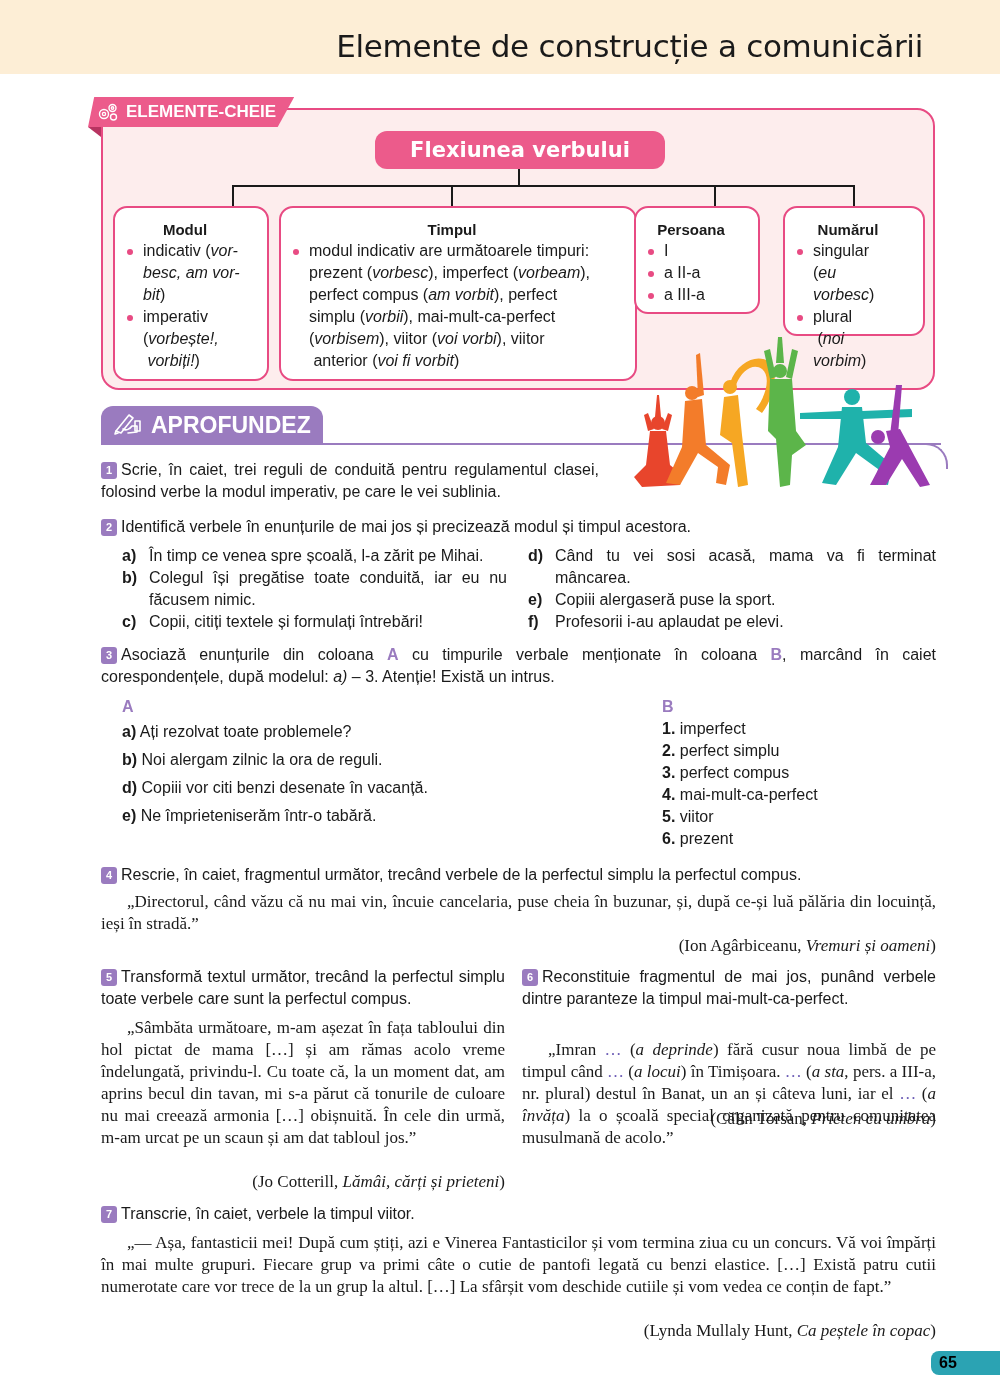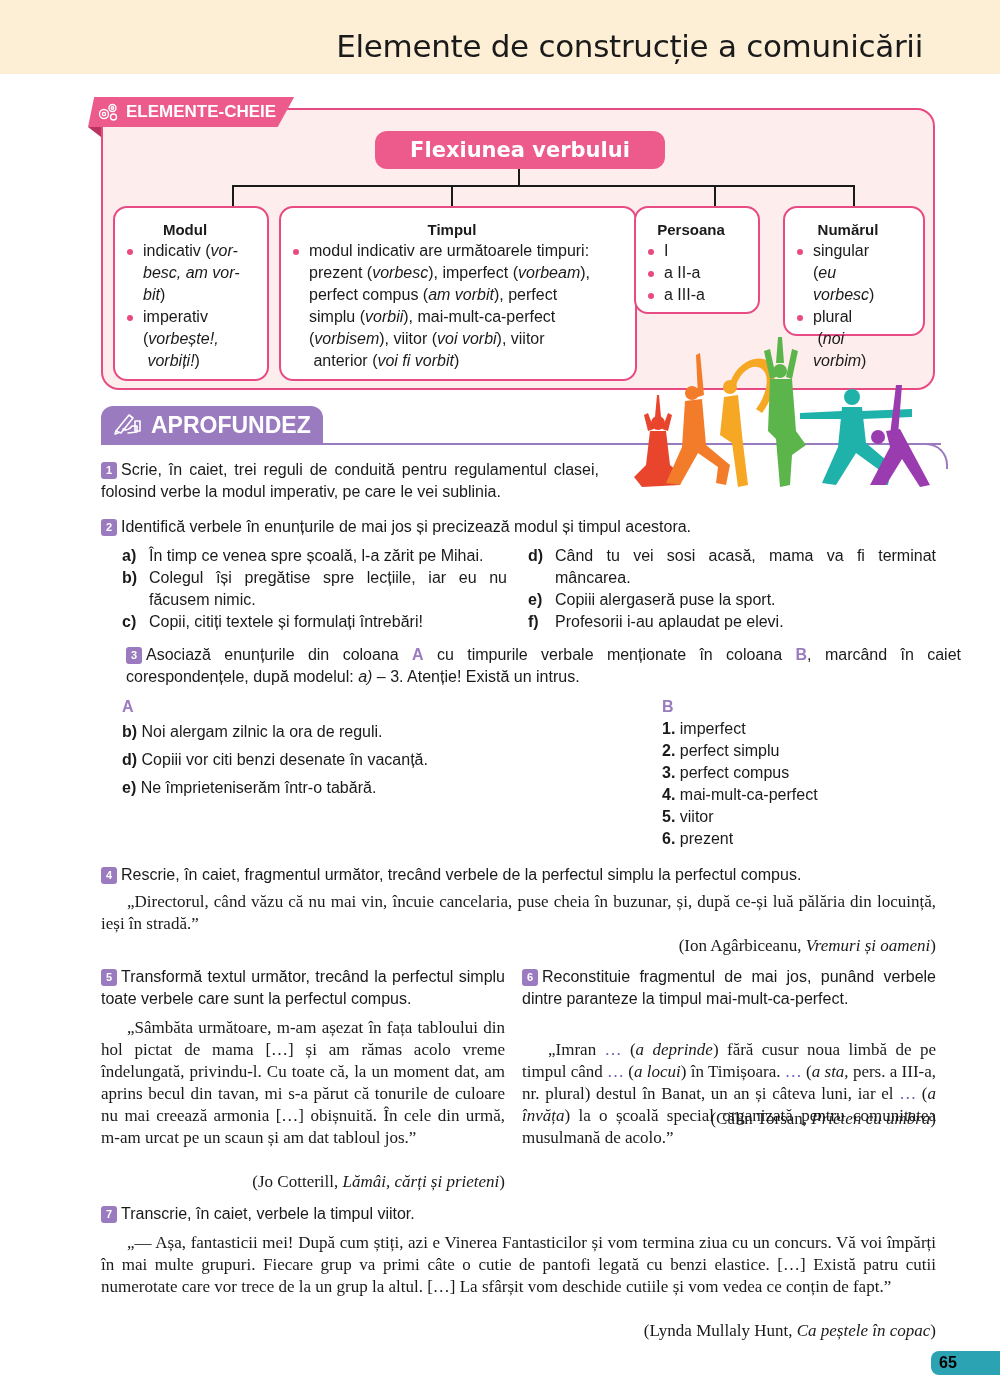--- a/index.html
+++ b/index.html
@@ -184,45 +184,46 @@
 
 <div class="ex" style="left:101px;top:516px;width:840px;">
   <span class="num">2</span><span>Identifică verbele în enunțurile de mai jos și precizează modul și timpul acestora.</span>
 </div>
 <div class="sub-item" style="left:122px;top:545px;width:390px;">
   <span class="lbl">a)</span>
     <span class="txt">În timp ce venea spre școală, l-a zărit pe Mihai.</span>
 </div>
 <div class="sub-item justify" style="left:122px;top:567px;width:385px;">
   <span class="lbl">b)</span>
-    <span class="txt">Colegul își pregătise spre lecțiile, iar eu nu făcusem nimic.</span>
+    <span class="txt">Colegul își pregătise toate conduită, iar eu nu făcusem nimic.</span>
 </div>
 <div class="sub-item" style="left:122px;top:611px;width:390px;">
   <span class="lbl">c)</span>
     <span class="txt">Copii, citiți textele și formulați întrebări!</span>
 </div>
 <div class="sub-item justify" style="left:528px;top:545px;width:408px;">
   <span class="lbl">d)</span>
     <span class="txt">Când tu vei sosi acasă, mama va fi terminat mâncarea.</span>
 </div>
 <div class="sub-item" style="left:528px;top:589px;width:408px;">
   <span class="lbl">e)</span>
     <span class="txt">Copiii alergaseră puse la sport.</span>
 </div>
 <div class="sub-item" style="left:528px;top:611px;width:408px;">
   <span class="lbl">f)</span>
     <span class="txt">Profesorii i-au aplaudat pe elevi.</span>
 </div>
 
-<div class="ex justify" style="left:101px;top:644px;width:835px;margin-left:25px;">
+<div class="ex justify" style="left:101px;top:644px;width:835px;">
   <span class="num">3</span><span>Asociază enunțurile din coloana </span><span class="cols-ab">A</span><span> cu timpurile verbale menționate în coloana </span><span class="cols-ab">B</span><span>, marcând în caiet corespondențele, după modelul: </span><i>a)</i><span> – 3. Atenție! Există un intrus.</span>
 </div>
 
 <div class="ex cols-ab" style="left:122px;top:696px;">A</div>
 <div class="ex" style="left:122px;top:718px;line-height:28px;">
+  <div><b>a)</b> <span>Ați rezolvat toate problemele?</span></div>
   <div><b>b)</b> <span>Noi alergam zilnic la ora de reguli.</span></div>
   <div><b>d)</b> <span>Copiii vor citi benzi desenate în vacanță.</span></div>
   <div><b>e)</b> <span>Ne împrieteniserăm într-o tabără.</span></div>
 </div>
 
 <div class="ex cols-ab" style="left:662px;top:696px;">B</div>
 <div class="ex" style="left:662px;top:718px;">
   <div><b>1.</b> <span>imperfect</span></div>
   <div><b>2.</b> <span>perfect simplu</span></div>
   <div><b>3.</b> <span>perfect compus</span></div>

